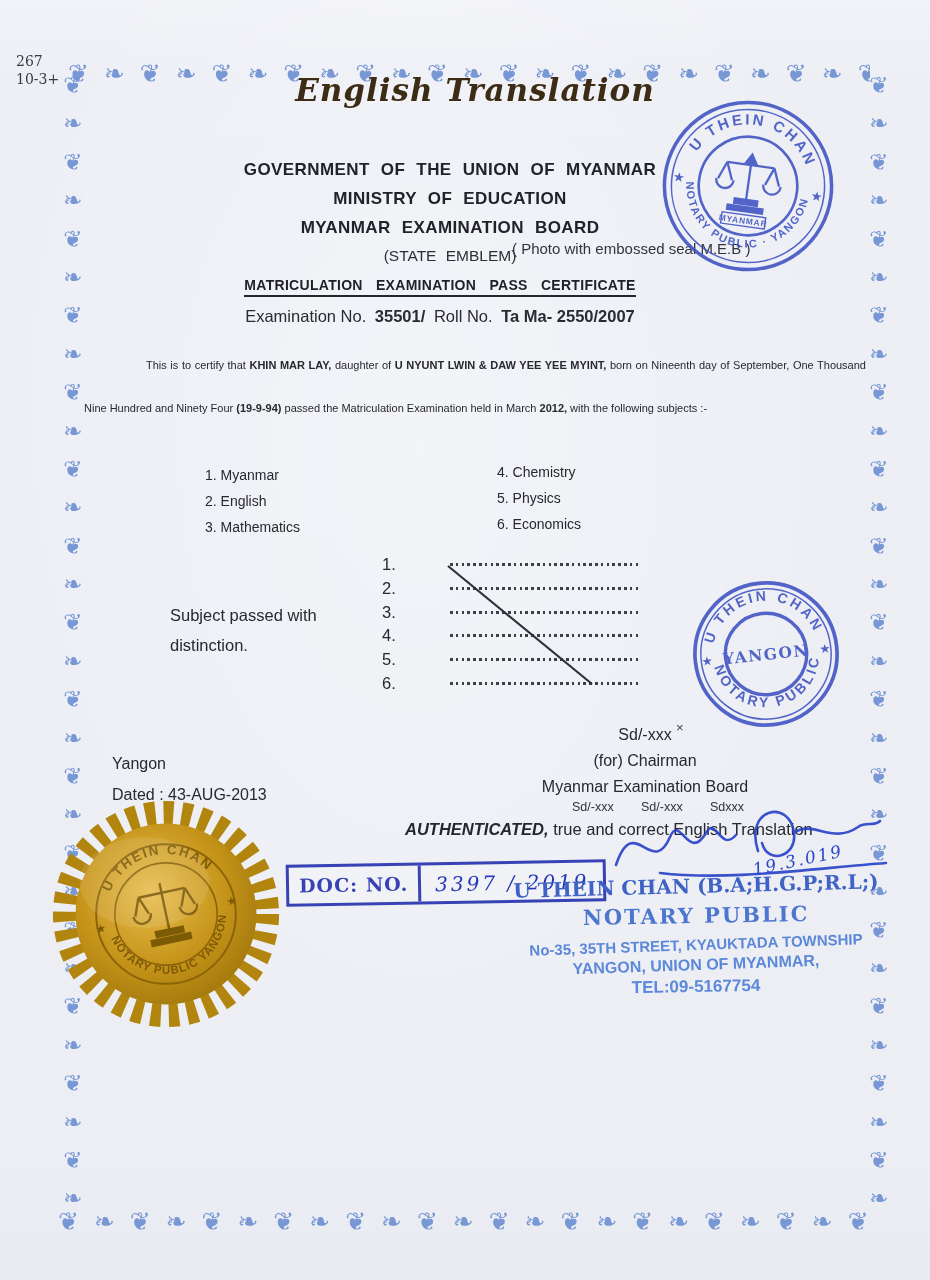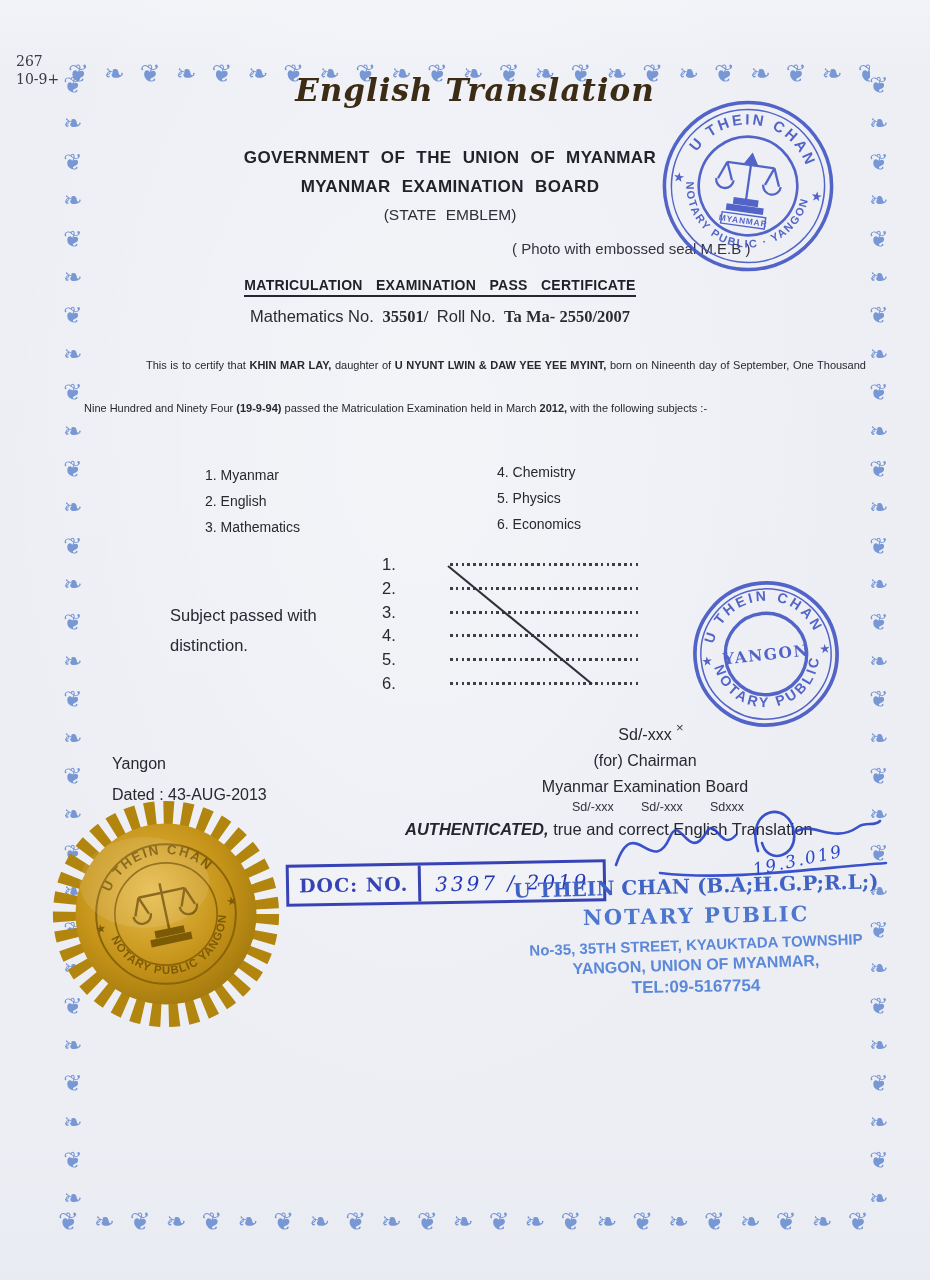--- a/index.html
+++ b/index.html
@@ -15,30 +15,30 @@
   
   .orn{color:#6e90d3;overflow:hidden;white-space:nowrap;user-select:none;opacity:.92;}
   .orn-h{font-size:25px;letter-spacing:4px;line-height:30px;}
   .orn-v{writing-mode:vertical-rl;font-size:23px;letter-spacing:3px;}
   
   .corner{font-family:"DejaVu Serif",serif;font-size:14px;line-height:18px;color:#3a3a42;}
   
   .doc-title{width:470px;text-align:center;font-family:"DejaVu Serif",serif;
     font-style:italic;font-weight:bold;font-size:31px;color:#3d2c15;letter-spacing:1px;}
   
-  .hdr{width:560px;text-align:center;}
+  .hdr{width:560px;text-align:center;margin-top:12px;}
   .hdr .h1{font-size:17px;font-weight:bold;letter-spacing:.4px;word-spacing:6px;margin-bottom:9px;color:#222229;}
   .hdr .h2{font-size:15.5px;word-spacing:5px;color:#2e2e36;}
   .photo-note{font-size:15px;color:#33333b;white-space:nowrap;}
   
   .centerwrap{text-align:center;}
   .ctitle{display:inline-block;font-size:14px;font-weight:bold;letter-spacing:.3px;word-spacing:9px;
     border-bottom:2.5px solid #26262e;padding-bottom:2px;color:#1f1f27;}
   .certno{font-size:16.5px;color:#2a2a31;}
-  .certno .b{font-weight:bold;font-family:Liberation Serif, serif;}
+  .certno .b{font-weight:bold;}
   .certno span{padding:0 2px;}
   
   .para{width:782px;font-size:11px;line-height:43px;text-align:justify;text-indent:62px;color:#28282f;}
   .para .b{font-weight:bold;}
   
   .slist{font-size:14px;line-height:26px;color:#28282f;}
   
   .dist-label{width:205px;font-size:16.5px;line-height:30px;color:#28282f;}
   .drow{display:flex;align-items:center;height:23.7px;}
   .dnum{width:26px;font-size:16.5px;color:#28282f;}
@@ -68,42 +68,43 @@
   .stray{font-size:13px;color:#3a3a42;}
   .stamp{opacity:.88;}
 </style>
 </head>
 <body>
 
 <div class="page">
 
   <div class="abs corner" style="left:16px;top:52px;">
     <div>267</div>
-    <div>10-9+</div>
+    <div>10-3+</div>
   </div>
 
   <div class="abs orn orn-h" style="left:68px;top:58px;width:802px;height:30px;">❦ ❧ ❦ ❧ ❦ ❧ ❦ ❧ ❦ ❧ ❦ ❧ ❦ ❧ ❦ ❧ ❦ ❧ ❦ ❧ ❦ ❧ ❦ ❧ ❦ ❧ ❦ ❧ ❦ ❧</div>
   <div class="abs orn orn-h" style="left:58px;top:1206px;width:814px;height:30px;">❦ ❧ ❦ ❧ ❦ ❧ ❦ ❧ ❦ ❧ ❦ ❧ ❦ ❧ ❦ ❧ ❦ ❧ ❦ ❧ ❦ ❧ ❦ ❧ ❦ ❧ ❦ ❧ ❦ ❧</div>
   <div class="abs orn orn-v" style="left:54px;top:72px;width:32px;height:1140px;">❦ ❧ ❦ ❧ ❦ ❧ ❦ ❧ ❦ ❧ ❦ ❧ ❦ ❧ ❦ ❧ ❦ ❧ ❦ ❧ ❦ ❧ ❦ ❧ ❦ ❧ ❦ ❧ ❦ ❧ ❦ ❧ ❦ ❧ ❦ ❧ ❦ ❧ ❦ ❧ ❦ ❧ ❦ ❧</div>
   <div class="abs orn orn-v" style="left:858px;top:72px;width:34px;height:1140px;">❦ ❧ ❦ ❧ ❦ ❧ ❦ ❧ ❦ ❧ ❦ ❧ ❦ ❧ ❦ ❧ ❦ ❧ ❦ ❧ ❦ ❧ ❦ ❧ ❦ ❧ ❦ ❧ ❦ ❧ ❦ ❧ ❦ ❧ ❦ ❧ ❦ ❧ ❦ ❧ ❦ ❧ ❦ ❧</div>
 
   <div class="abs doc-title" style="left:240px;top:72px;">English Translation</div>
 
   <div class="abs hdr" style="left:170px;top:148px;">
     <div class="h1">GOVERNMENT OF THE  UNION  OF  MYANMAR</div>
+    <div class="h1">MINISTRY  OF  EDUCATION</div>
     <div class="h1">MYANMAR  EXAMINATION  BOARD</div>
     <div class="h2">(STATE  EMBLEM)</div>
   </div>
   <div class="abs photo-note" style="left:512px;top:240px;">( Photo with embossed seal M.E.B )</div>
 
   <div class="abs centerwrap" style="left:120px;top:276px;width:640px;">
     <span class="ctitle">MATRICULATION  EXAMINATION  PASS CERTIFICATE</span>
   </div>
   <div class="abs centerwrap certno" style="left:120px;top:307px;width:640px;">
-    <span>Mathematics No.</span>
+    <span>Examination No.</span>
     <span class="b">35501/</span>
     <span>Roll No.</span>
     <span class="b">Ta Ma- 2550/2007</span>
   </div>
 
   <div class="abs para" style="left:84px;top:344px;">
     <span>This  is  to certify that </span><span class="b">KHIN MAR LAY,</span><span> daughter of  </span><span class="b">U NYUNT LWIN &amp; DAW YEE YEE MYINT,</span><span> born on Nineenth day of September, One Thousand Nine Hundred and Ninety Four </span><span class="b">(19-9-94)</span><span> passed  the Matriculation Examination held in March </span><span class="b">2012,</span><span> with  the  following subjects :-</span>
   </div>
 
   <div class="abs slist" style="left:205px;top:462px;">

